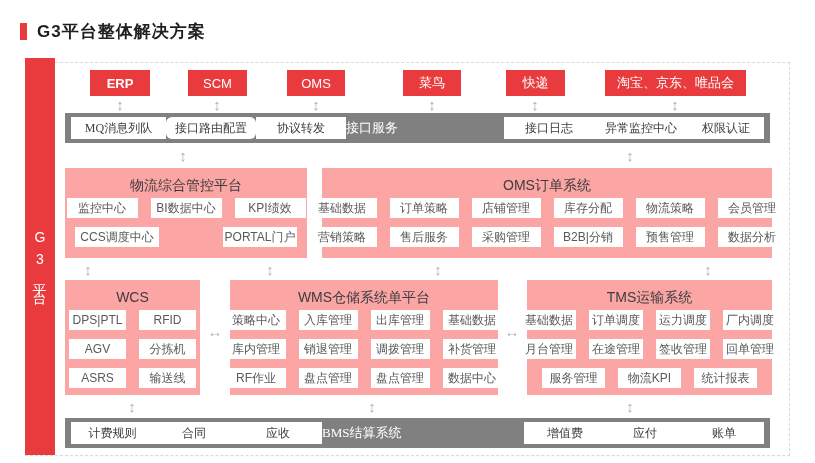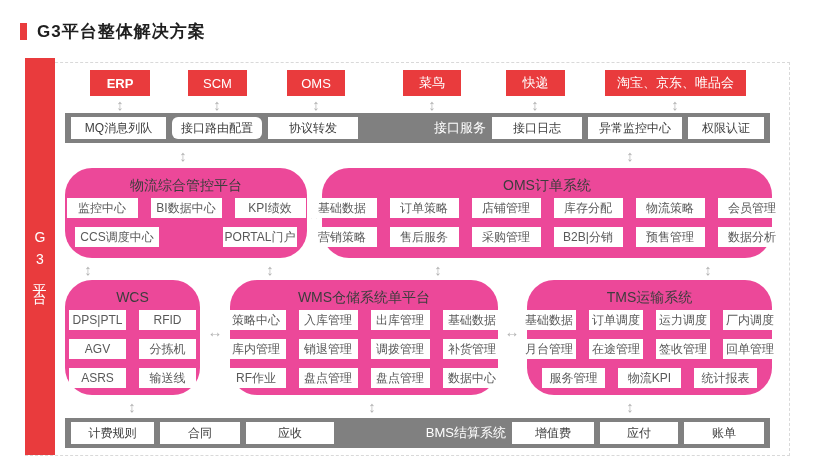--- a/index.html
+++ b/index.html
@@ -13,26 +13,26 @@
   .dashed-frame{position:absolute;left:25px;top:62px;width:763px;height:392px;border:1px dashed #d9d9d9;}
 
   .g3bar{position:absolute;left:25px;top:58px;width:30px;height:397px;background:#e93b3d;
          display:flex;align-items:center;justify-content:center;color:#fff;font-size:14px;
          writing-mode:vertical-lr;text-orientation:upright;letter-spacing:6px;}
 
   .rbox{position:absolute;top:70px;height:26px;background:#e93b3d;color:#fff;font-size:13px;
         display:flex;align-items:center;justify-content:center;}
 
   .gbar{position:absolute;left:65px;width:705px;height:30px;background:#808080;
-        display:flex;align-items:center;box-sizing:border-box;padding:0 6px;gap:6px;}
+        display:flex;align-items:center;box-sizing:border-box;padding:0 6px;font-family:Liberation Serif, serif;}
   .wbox{background:#fff;color:#3d3d3d;font-size:12px;height:22px;flex:none;
         display:flex;align-items:center;justify-content:center;}
-  .glabel{flex:1;color:#fff;font-size:13px;text-align:right;}
-
-  .section{position:absolute;background:#ec4899;box-sizing:border-box;padding-top:7px;border-radius:27px;}
+  .glabel{flex:1;color:#fff;font-size:13px;text-align:left;}
+
+  .section{position:absolute;background:#fca5a5;box-sizing:border-box;padding-top:7px;}
   .stitle{text-align:center;font-size:14px;color:#3d3d3d;height:20px;line-height:20px;}
   .srow{display:flex;justify-content:center;gap:13px;margin-top:9px;padding:0 7px;}
   .srow.first{margin-top:3px;}
   .srow.between{justify-content:space-between;padding:0 10px;}
   .sbox{background:#fff;color:#595959;font-size:12px;height:20px;flex:none;
         display:flex;align-items:center;justify-content:center;}
 
   .sec-ctrl .sbox{width:71px;}
   .sec-oms .sbox{width:69px;}
   .sec-wcs .sbox{width:57px;}

